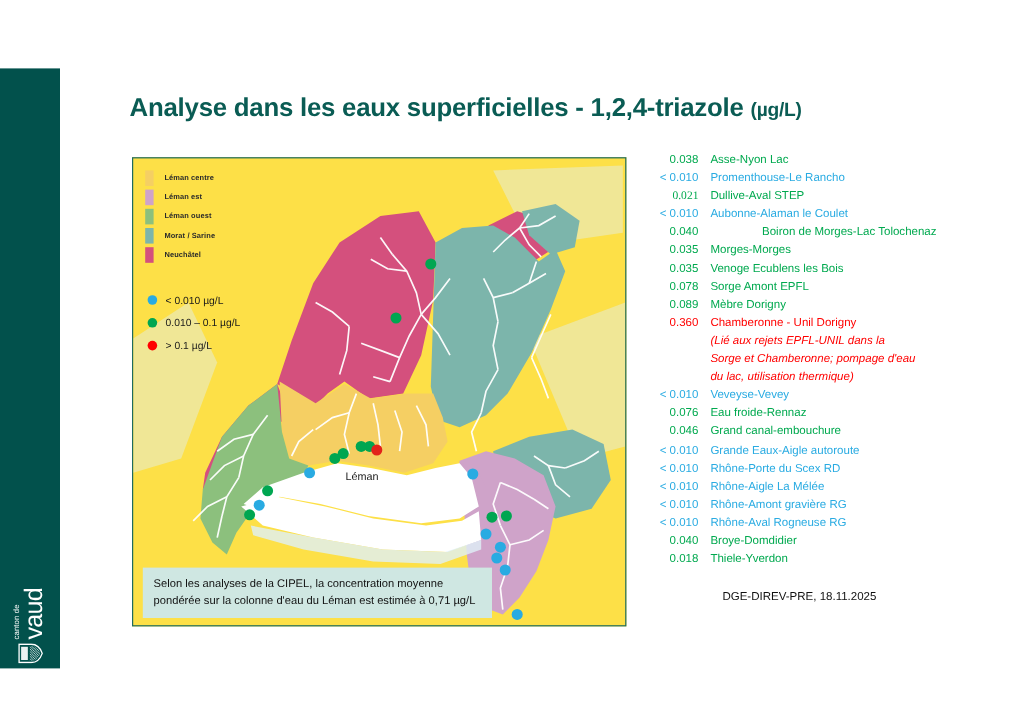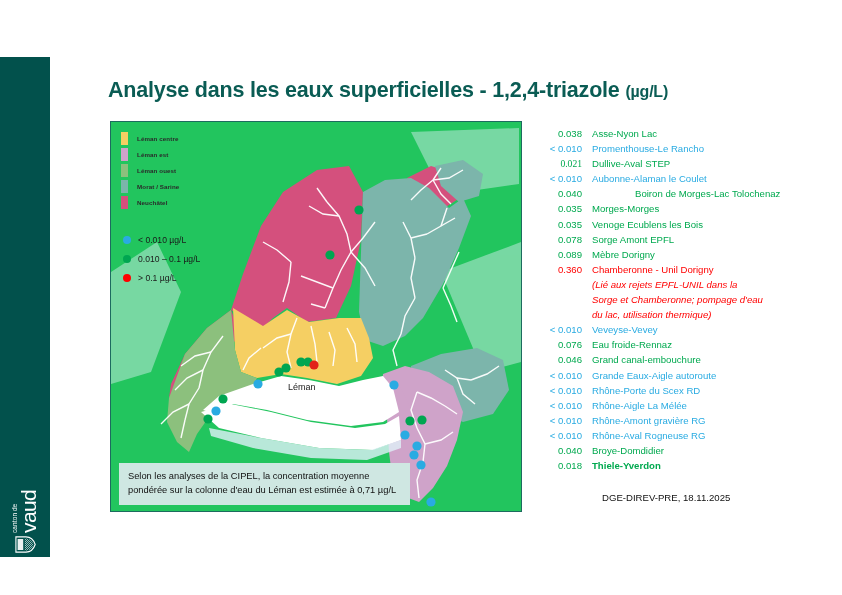--- a/index.html
+++ b/index.html
@@ -40,22 +40,22 @@
   
   .title{
     position:absolute;left:108px;top:78px;
     color:#0a5c54;font-size:21.5px;font-weight:bold;
     letter-spacing:-.2px;white-space:nowrap;
   }
   .title .unit{font-size:16px;font-weight:bold;}
 
   
   .map-frame{
-    position:absolute;left:110px;top:121px;width:410px;height:389px;
-    border:1.2px solid #1d6b5f;background:#22c55e;overflow:hidden;
+    position:absolute;left:110px;top:131px;width:410px;height:389px;
+    border:1.2px solid #1d6b5f;background:#fde047;overflow:hidden;
   }
   .map-svg{position:absolute;left:0;top:0;width:100%;height:100%;}
 
   .legend{position:absolute;left:10px;top:8px;}
   .legend-row{display:flex;align-items:center;height:16px;}
   .legend-sw{width:7px;height:13px;margin-right:9px;flex:0 0 auto;}
   .legend-lb{font-size:6.2px;color:#2a2a2a;font-weight:bold;letter-spacing:.1px;white-space:nowrap;}
 
   .plegend{position:absolute;left:12px;top:108px;}
   .plegend-row{display:flex;align-items:center;height:19px;}
@@ -370,19 +370,19 @@
       <div class="d-row">
         <span class="d-val" style="color: rgb(41, 171, 226);">&lt; 0.010</span>
         <span class="d-name" style="color: rgb(41, 171, 226);">Rhône-Aval Rogneuse RG</span>
       </div>
       <div class="d-row">
         <span class="d-val" style="color: rgb(0, 169, 79);">0.040</span>
         <span class="d-name" style="color: rgb(0, 169, 79);">Broye-Domdidier</span>
       </div>
       <div class="d-row">
         <span class="d-val" style="color: rgb(0, 169, 79);">0.018</span>
-        <span class="d-name" style="color: rgb(0, 169, 79); font-weight: bold;">Thiele-Yverdon</span>
+        <span class="d-name" style="color: rgb(0, 169, 79);">Thiele-Yverdon</span>
       </div>
     </div>
 
   <div class="footer">DGE-DIREV-PRE, 18.11.2025</div>
 
 </div>
 
 </body></html>

